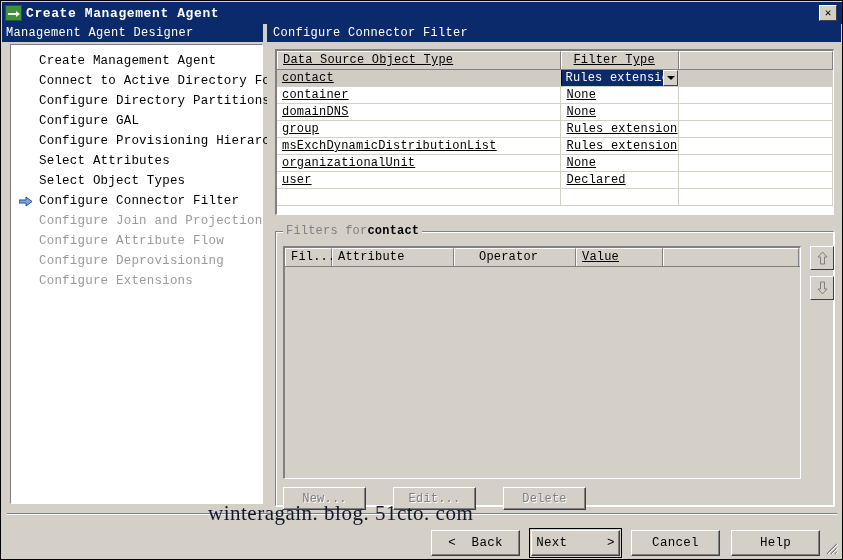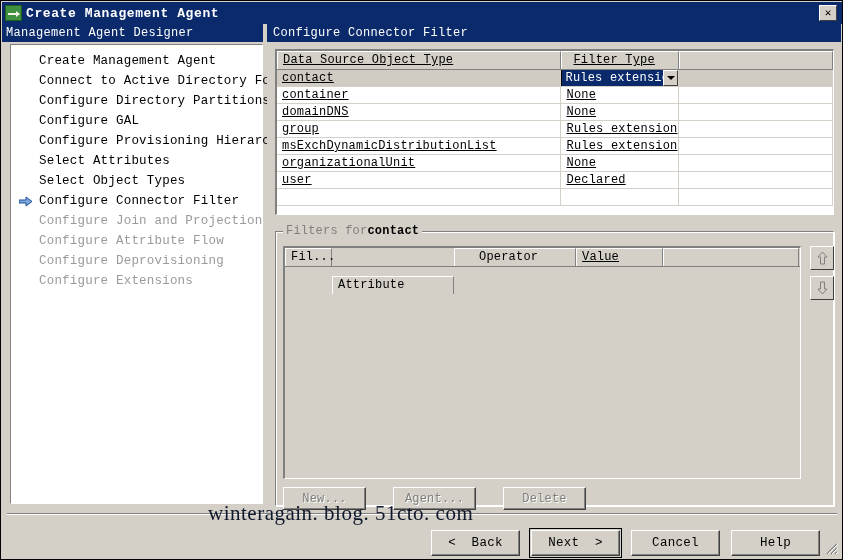--- a/index.html
+++ b/index.html
@@ -266,21 +266,21 @@
     border-bottom: 1px solid #ffffff;
     overflow: hidden;
   }
   .fg-head {
     display: flex;
     height: 19px;
     background: #d4d0c8;
     border-bottom: 1px solid #808080;
   }
   .fc1 { width: 47px; }
-  .fc2 { width: 122px; margin-top: 28px; }
+  .fc2 { width: 122px; }
   .fc3 { width: 122px; padding-left: 24px; }
   .fc4 { width: 87px; text-decoration: underline; }
   .fc5 { width: 136px; }
 
   .updown {
     position: absolute; right: 0; top: 22px;
     width: 24px;
   }
   .ud-btn {
     width: 24px; height: 24px;
@@ -356,20 +356,21 @@
   .fbtn::after {
     content: "";
     position: absolute; left: 0; top: 0; right: 0; bottom: 0;
     border-right: 1px solid #808080;
     border-bottom: 1px solid #808080;
     pointer-events: none;
   }
   .fbtn.default {
     outline: 1px solid #000000;
     outline-offset: 1px;
+    gap: 12px;
   }
 
   .grip {
     position: absolute; right: 3px; bottom: 3px;
     width: 16px; height: 16px;
     pointer-events: none;
   }
 
   .watermark {
     position: absolute; left: 207px; top: 500px;
@@ -542,21 +543,21 @@
             <path d="M5.5 13 L10 8 H7.5 V1 H3.5 V8 H1 Z" fill="#d4d0c8" stroke="#808080" stroke-width="1"></path>
           </svg>
         </div>
       </div>
 
       <div class="action-row">
         <div class="btn disabled">
           <span>New...</span>
         </div>
         <div class="btn disabled">
-          <span>Agent...</span>
+          <span>Edit...</span>
         </div>
         <div class="btn disabled">
           <span>Delete</span>
         </div>
       </div>
     </div>
   </div>
 
   <div class="watermark">winteragain. blog. 51cto. com</div>
 

